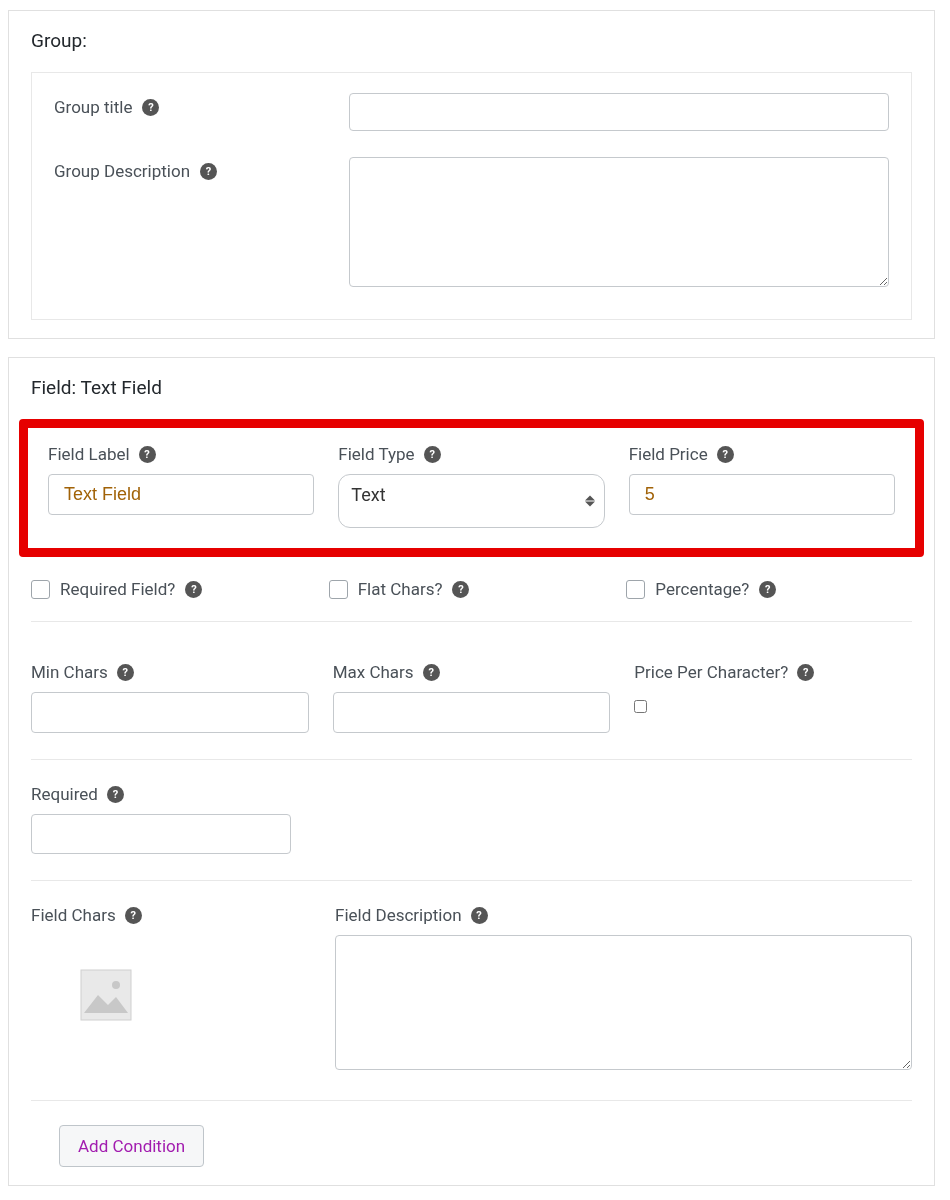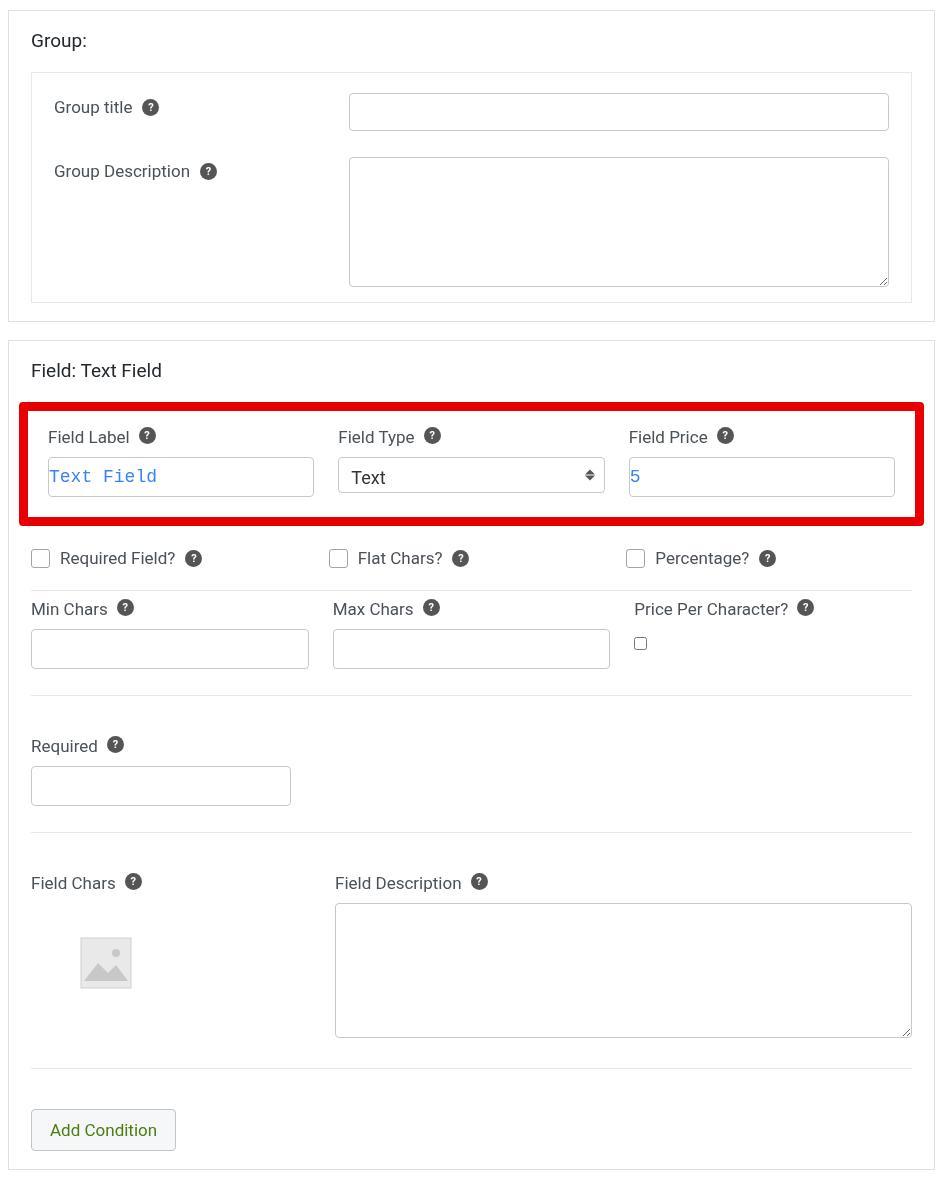--- a/index.html
+++ b/index.html
@@ -17,21 +17,21 @@
   padding: 18px 22px;
 }
 .panel-title {
   font-size: 19px;
   font-weight: 400;
   color: #23282d;
   margin-bottom: 20px;
 }
 .gsub {
   border: 1px solid #e8e8e8;
-  padding: 20px 22px 11px;
+  padding: 20px 22px 28px;
 }
 .g-row {
   display: flex;
   align-items: flex-start;
   margin-bottom: 26px;
 }
 .g-row:last-child { margin-bottom: 0; }
 .g-label {
   width: 295px;
   font-size: 17px;
@@ -72,38 +72,39 @@
   border-radius: 4px;
   margin: 0 -12px 22px;
   padding: 16px 20px 20px;
 }
 .cols3 { display: flex; gap: 24px; }
 .col { flex: 1; }
 .lbl {
   font-size: 17px;
   color: #4a5158;
   display: flex;
+  align-items: center;
   gap: 9px;
   margin-bottom: 10px;
 }
 .col input[type=text] {
   width: 100%;
   border: 1px solid #c5c9cd;
   border-radius: 4px;
-  padding: 9px 0;
+  padding: 9px 15px;
   font-size: 18px;
-  font-family: Liberation Mono, monospace;
-  color: #3b82f6;
+  font-family: Liberation Sans, sans-serif;
+  color: #a16207;
 }
 .sel-wrap { position: relative; }
 .sel-wrap select {
   width: 100%;
   border: 1px solid #c5c9cd;
-  border-radius: 4px;
-  padding: 9px 34px 4px 12px;
+  border-radius: 12px;
+  padding: 9px 34px 22px 12px;
   font-size: 18px;
   font-family: inherit;
   background: #fff;
   appearance: none;
   -webkit-appearance: none;
   color: #333;
 }
 .sel-arrows {
   position: absolute;
   right: 10px;
@@ -119,42 +120,42 @@
   border-left: 5px solid transparent;
   border-right: 5px solid transparent;
 }
 .sel-arrows .up { border-bottom: 5px solid #555; }
 .sel-arrows .dn { border-top: 5px solid #555; }
 
 .ck-row {
   display: flex;
   gap: 12px;
   padding-bottom: 22px;
-  margin-bottom: 8px;
+  margin-bottom: 40px;
   border-bottom: 1px solid #e8e8e8;
 }
 .ck-row .col { flex: 1; }
 .ck {
   display: flex;
   align-items: center;
   gap: 10px;
   font-size: 17px;
   color: #4a5158;
 }
 .ck input[type=checkbox] {
   width: 19px;
   height: 19px;
   border: 1px solid #9ea5ab;
   border-radius: 3px;
   appearance: none;
   background: #fff;
   cursor: pointer;
 }
 .ckstack input[type=checkbox] { margin-top: 8px; }
-.section-divide { border-bottom: 1px solid #e8e8e8; padding-bottom: 26px; margin-bottom: 40px; }
+.section-divide { border-bottom: 1px solid #e8e8e8; padding-bottom: 26px; margin-bottom: 24px; }
 .default-row input[type=text] {
   width: 260px;
   border: 1px solid #c5c9cd;
   border-radius: 4px;
   padding: 9px 12px;
   font-size: 17px;
 }
 .imgdesc { display: flex; gap: 24px; }
 .imgcol { width: 280px; }
 .desc-col { flex: 1; }
@@ -177,26 +178,27 @@
   justify-content: center;
 }
 .cond-title {
   font-size: 17px;
   color: #4a5158;
   margin-bottom: 22px;
 }
 .addbtn {
   border: 1px solid #bfc5ca;
   background: #f6f7f8;
-  color: #4d7c0f;
+  color: #a21caf;
   font-size: 17px;
   padding: 10px 18px;
   border-radius: 4px;
   cursor: pointer;
   font-family: inherit;
+  margin-left: 28px;
 }
 </style>
 </head>
 <body>
 
 <div class="panel">
   <div class="panel-title">Group:</div>
   <div class="gsub">
     <div class="g-row">
       <div class="g-label">

